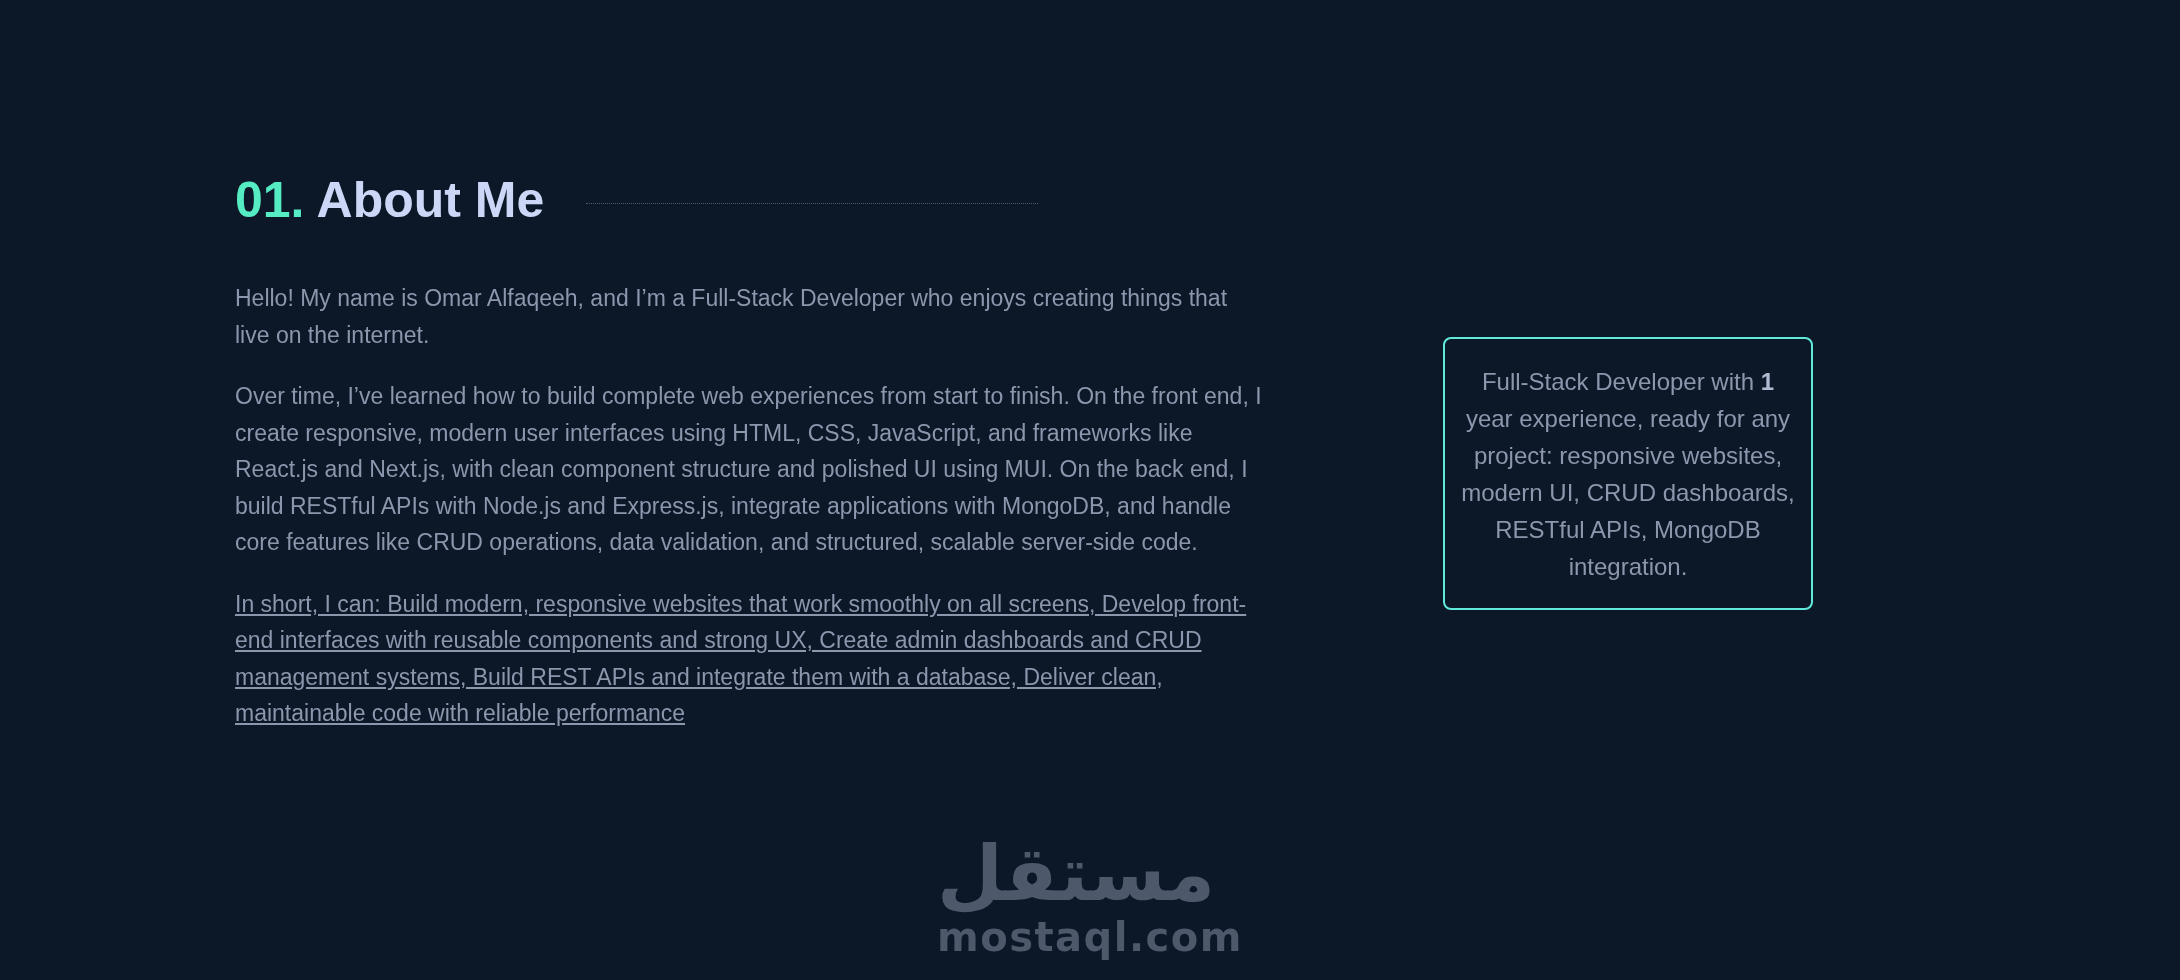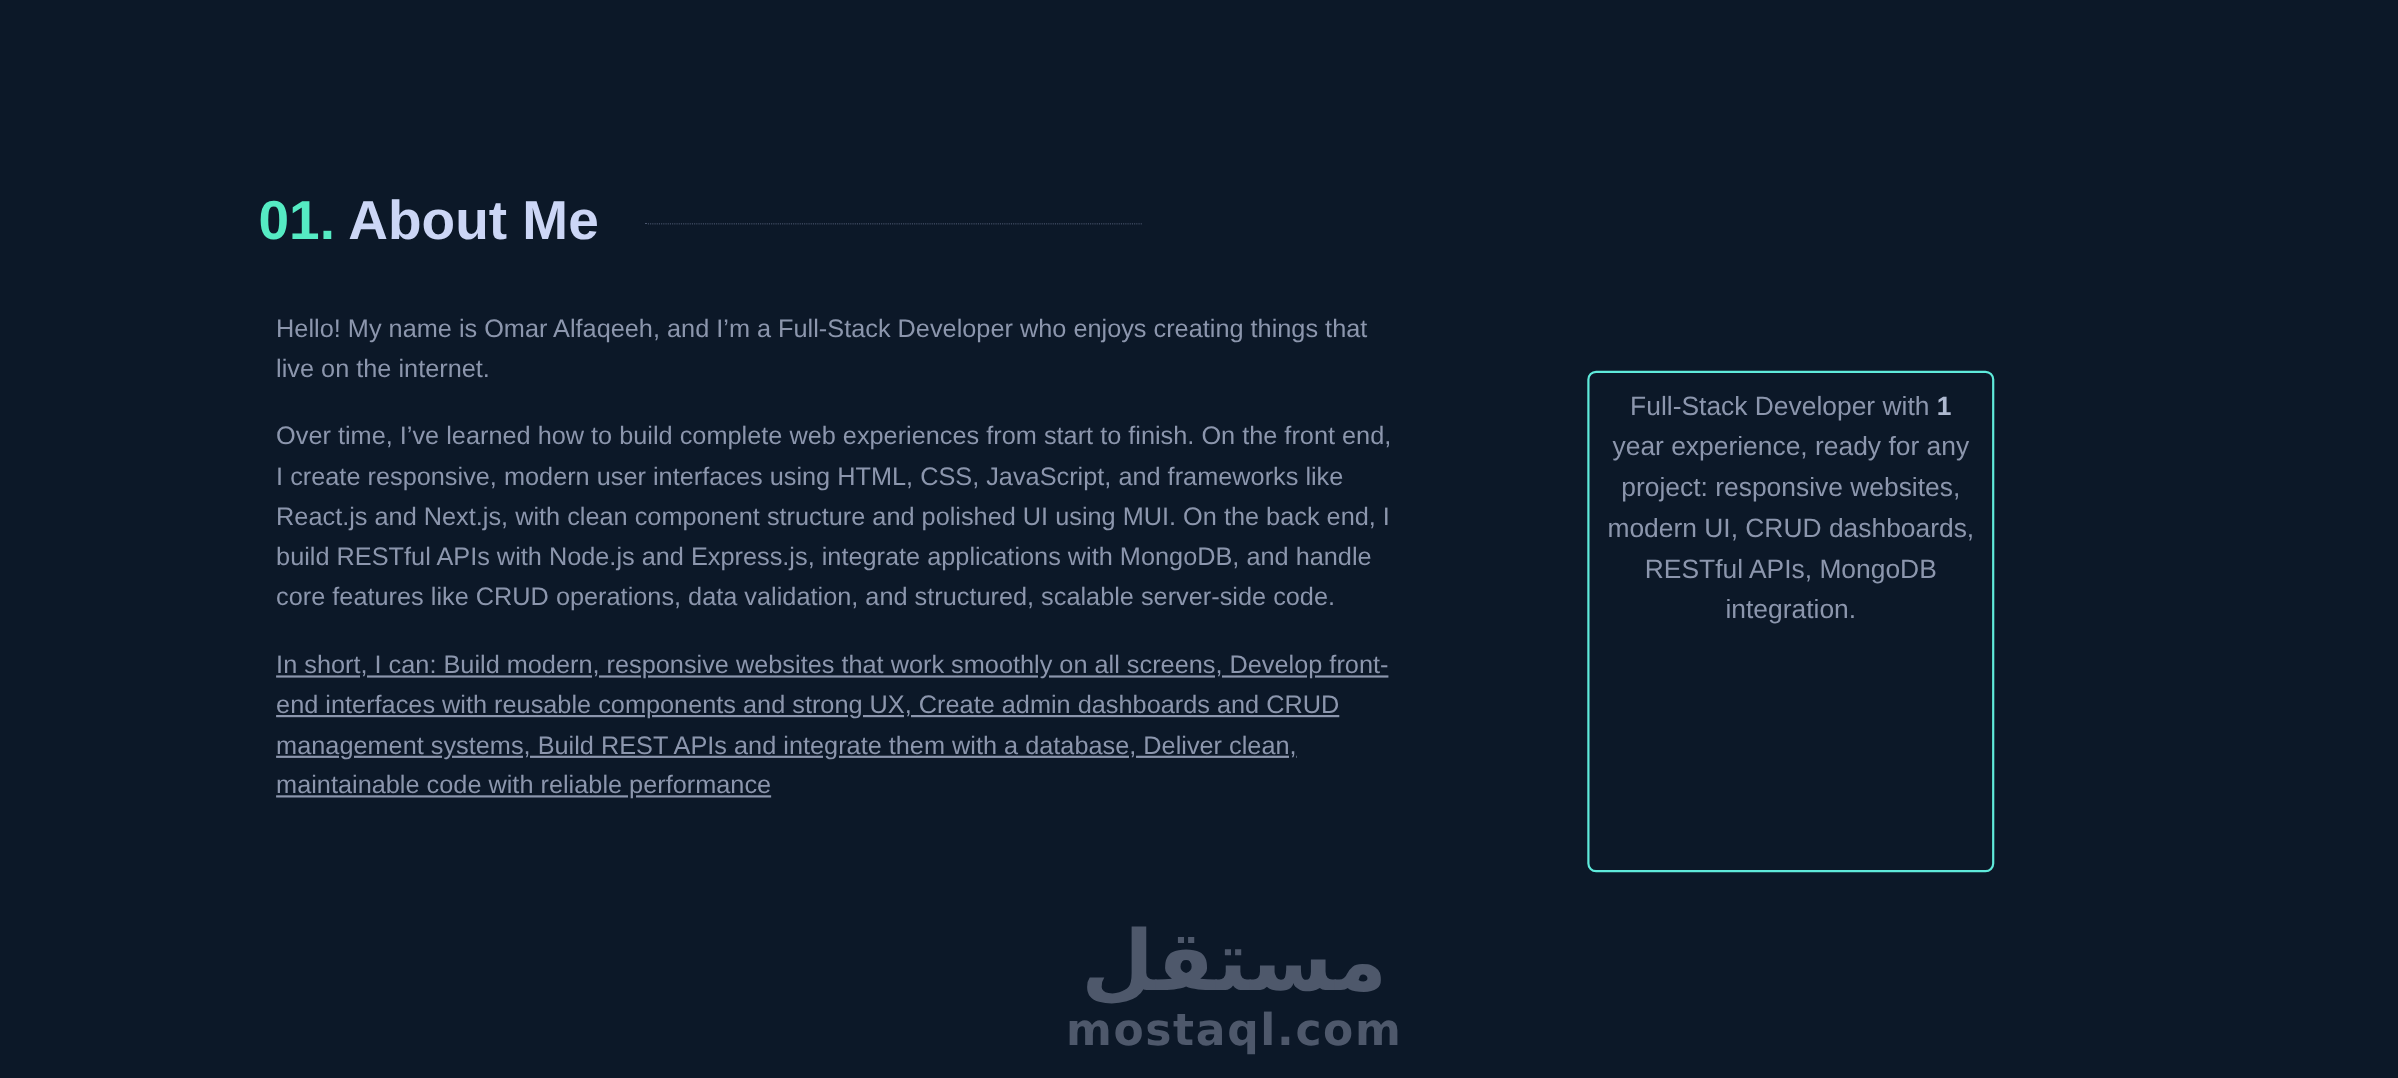--- a/index.html
+++ b/index.html
@@ -52,53 +52,53 @@
   .about-text{
     position:absolute;
     left:235px;
     top:280px;
     width:1032px;
     color:var(--body);
   }
   .about-text p{
     font-size:23px;
     line-height:36.5px;
-    margin:0 0 25px 16px;
+    margin:0 0 25px 0;
   }
   .about-text p:last-child{margin-bottom:0;text-decoration:underline;}
 
   
   .highlight-box{
     position:absolute;
     left:1443px;
     top:337px;
     width:370px;
-    height:456px;
+    height:273px;
     border:2.5px solid var(--box-border);
     border-radius:8px;
-    padding:12px 14px;
+    padding:24px 14px;
   }
   .highlight-box p{
     font-size:24px;
     line-height:37px;
     text-align:center;
     color:var(--body);
   }
   .highlight-box strong{
     color:var(--bold-number);
     font-weight:700;
   }
 
   
   .watermark{
     position:absolute;
-    left:1122px;
+    left:1090px;
     top:833px;
     transform:translateX(-50%);
-    text-align:center;
+    text-align:left;
     color:var(--watermark);
     font-family:"DejaVu Sans",sans-serif;
     user-select:none;
   }
   .watermark-arabic{
     display:block;
     font-size:76px;
     font-weight:700;
     line-height:82px;
   }

